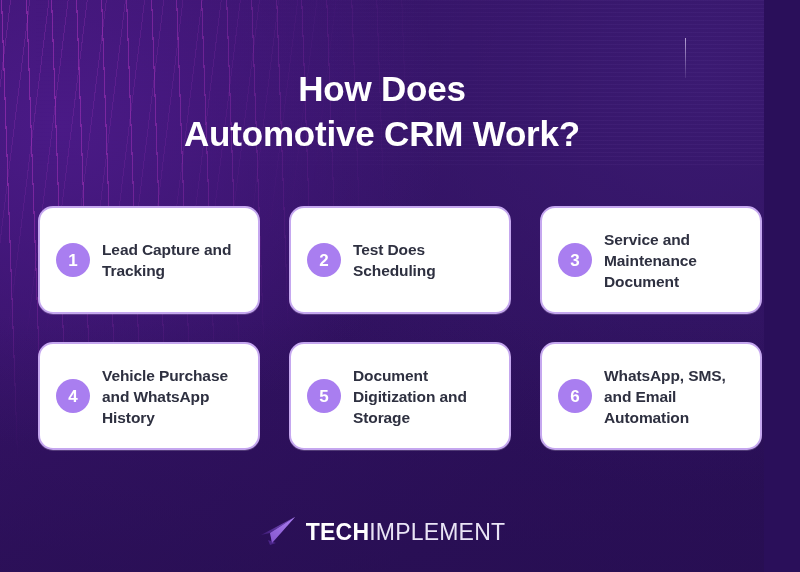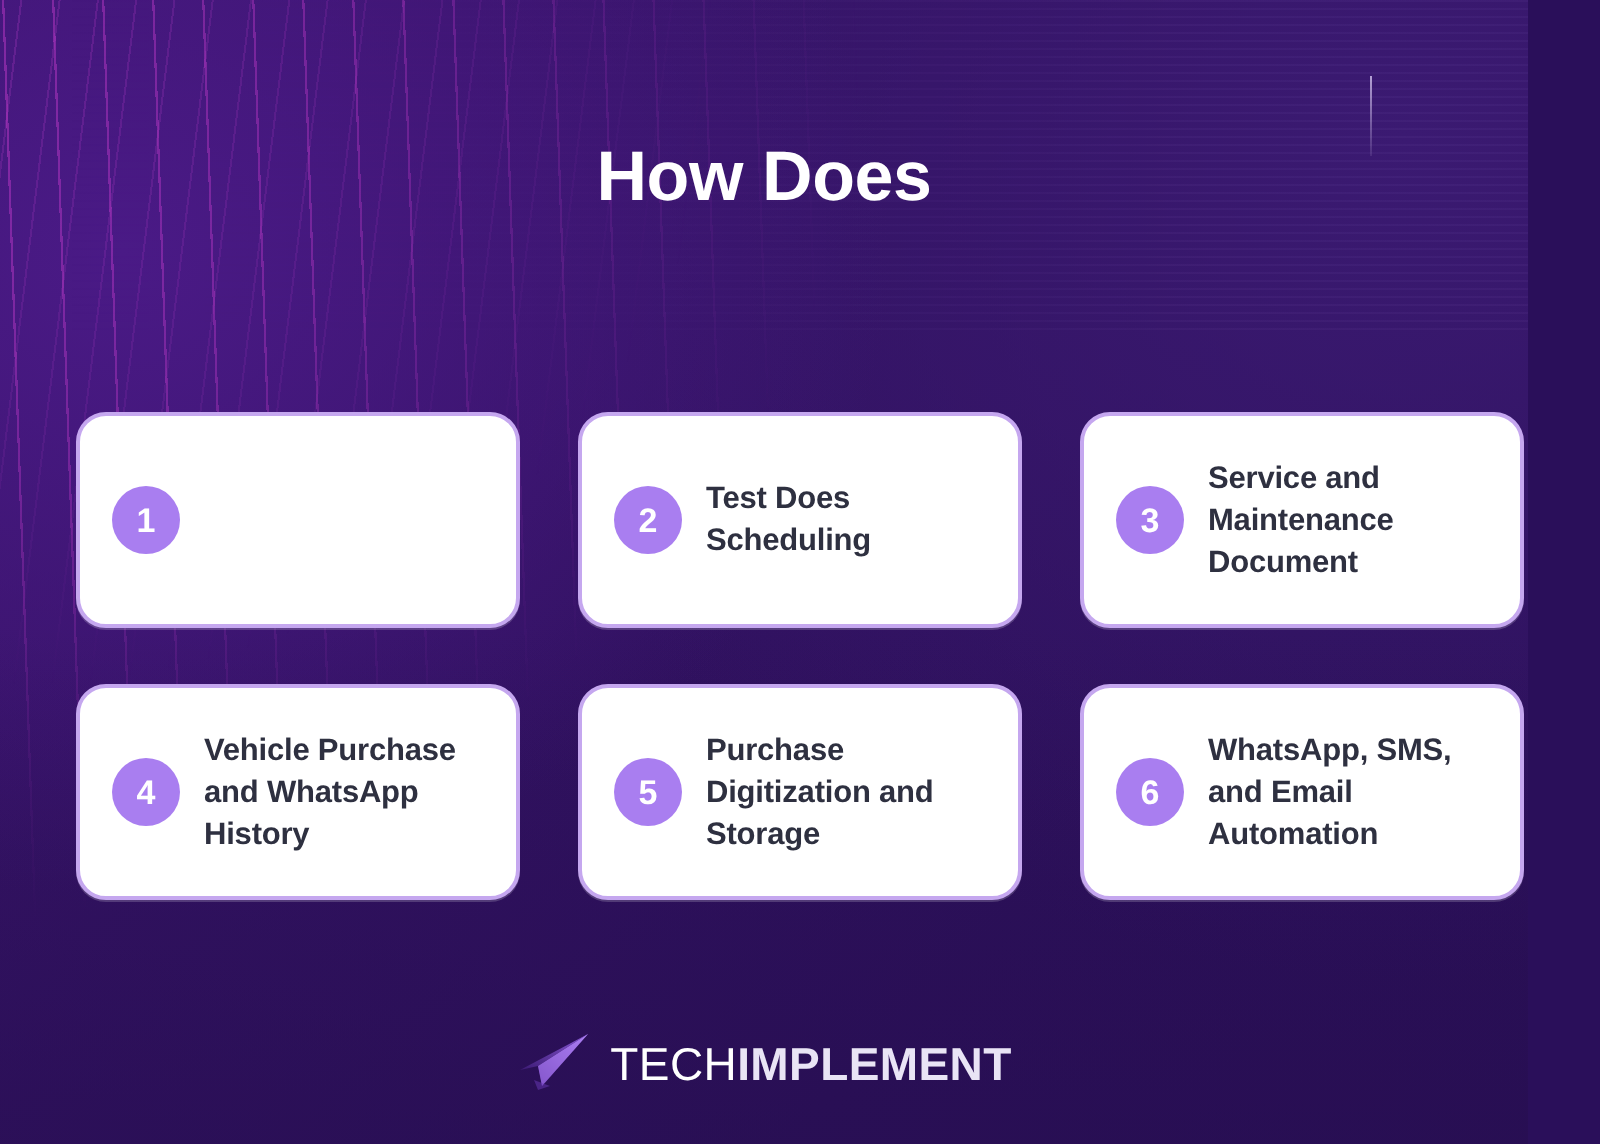--- a/index.html
+++ b/index.html
@@ -180,69 +180,71 @@
     display: block;
   }
   .logo-text {
     font-size: 23px;
     letter-spacing: 0.2px;
     line-height: 1;
     white-space: nowrap;
   }
   .logo-tech {
     color: #ffffff;
-    font-weight: 400;
+    font-weight: 700;
     margin-top: 17px;
   }
   .logo-implement {
     color: #e9e4f5;
-    font-weight: 700;
+    font-weight: 400;
   }
 </style>
 </head>
 <body>
 
 <div id="poster">
 
   <div class="bg-layer">
     <div class="fan"></div>
     <div class="fan2"></div>
     <div class="topband"></div>
     <div class="streak"></div>
     <div class="vignette"></div>
   </div>
 
   <div class="title-block">
     <div class="title-line">How Does</div>
+    <div class="title-line">Automotive CRM Work?</div>
   </div>
 
   <div class="grid">
 
     <div class="card">
       <div class="badge">1</div>
+      <div class="card-label">Lead Capture and Tracking</div>
     </div>
 
     <div class="card">
       <div class="badge">2</div>
       <div class="card-label">Test Does Scheduling</div>
     </div>
 
     <div class="card">
       <div class="badge">3</div>
       <div class="card-label">Service and Maintenance Document</div>
     </div>
 
     <div class="card">
       <div class="badge">4</div>
       <div class="card-label">Vehicle Purchase and WhatsApp History</div>
     </div>
 
     <div class="card">
       <div class="badge">5</div>
-      <div class="card-label">Purchase Digitization and Storage</div>
+      <div class="card-label">Document Digitization and Storage</div>
     </div>
 
     <div class="card">
       <div class="badge">6</div>
       <div class="card-label">WhatsApp, SMS, and Email Automation</div>
     </div>
 
   </div>
 
   <div class="logo">

